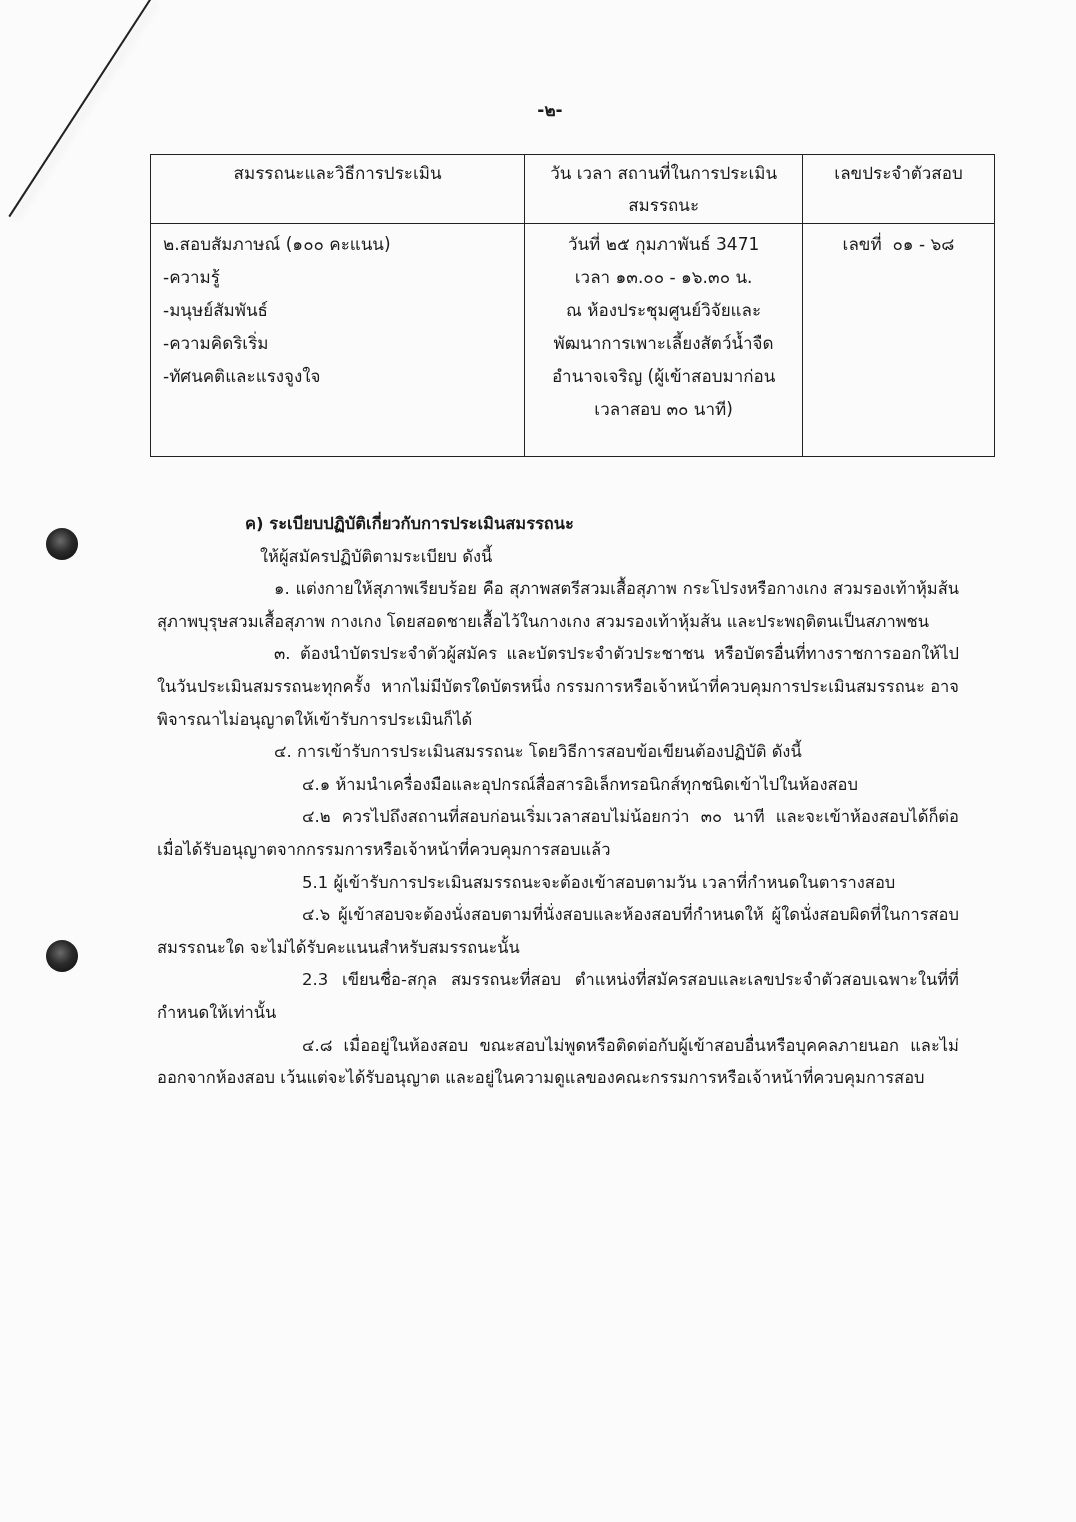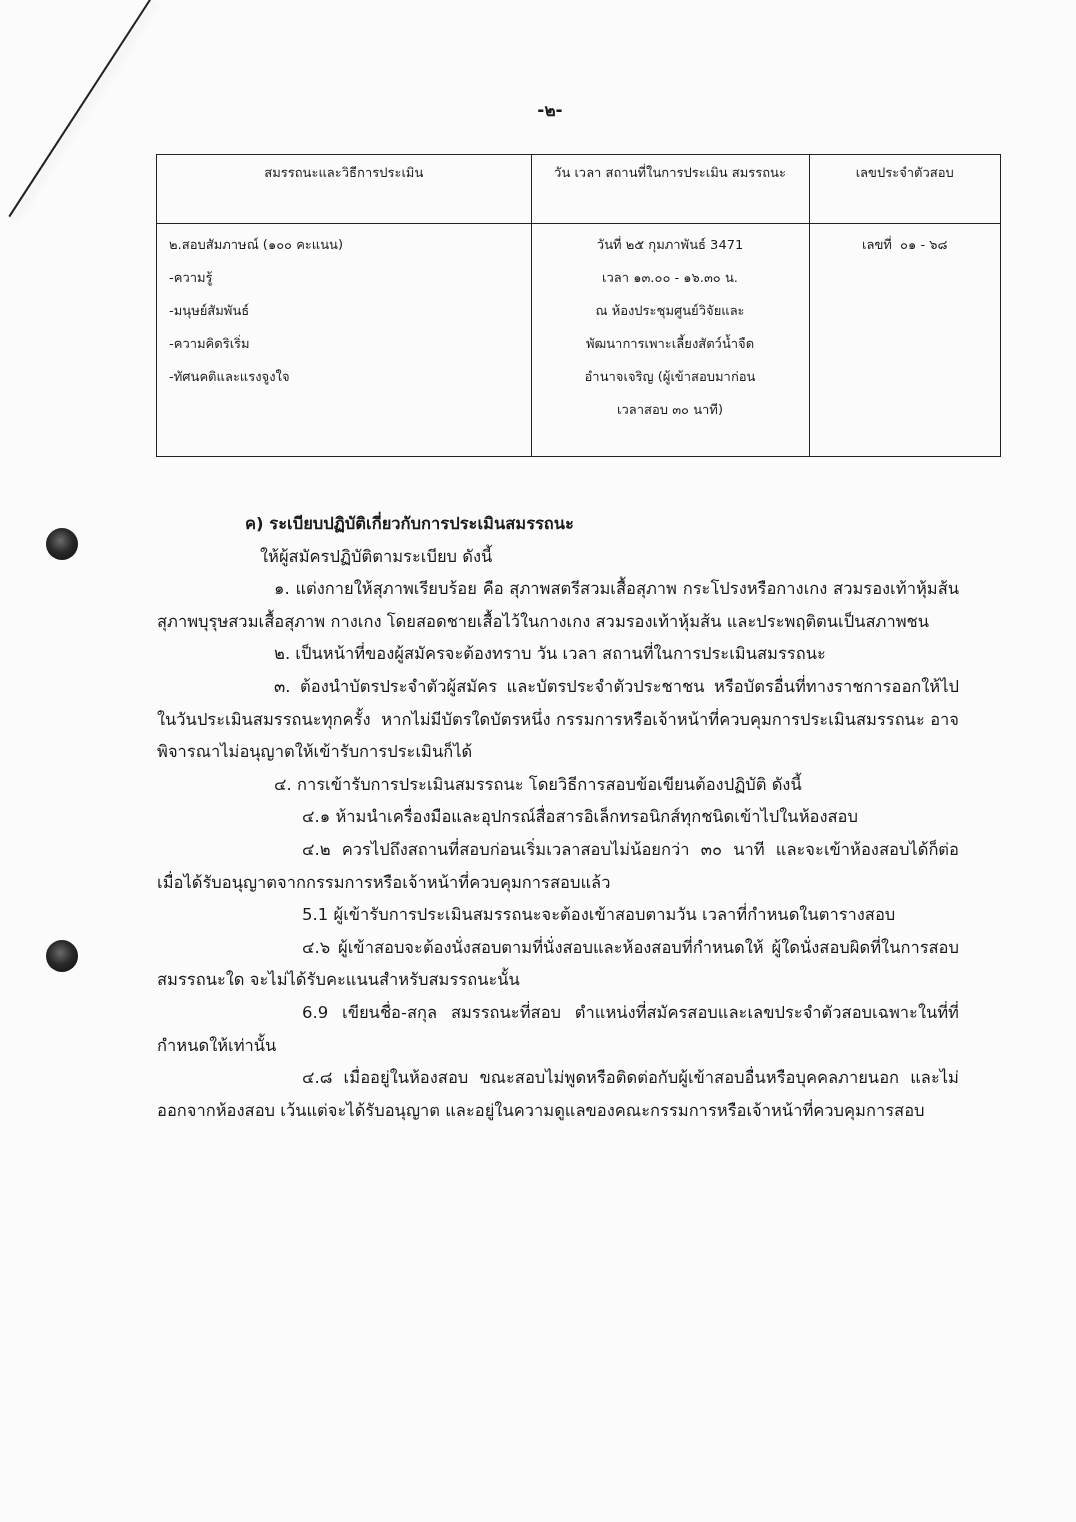--- a/index.html
+++ b/index.html
@@ -16,22 +16,22 @@
   }
   .hole {
     position:absolute; width:32px; height:32px; border-radius:50%;
     background:radial-gradient(circle at 45% 40%, #6a6a6a 0%, #2a2a2a 45%, #0a0a0a 100%);
   }
   .page-num {
     position:absolute; left:0; width:1100px; top:96px; text-align:center;
     font-size:17px; font-weight:bold;
   }
   table.assess {
-    position:absolute; left:156px; top:154px; width:845px;
-    border-collapse:collapse; font-size:13px;
+    position:absolute; left:150px; top:154px; width:845px;
+    border-collapse:collapse; font-size:17px;
   }
   table.assess th, table.assess td {
     border:1.6px solid #222; vertical-align:top; padding:0;
   }
   table.assess th {
     font-weight:normal; text-align:center; height:66px; line-height:32px;
     padding-top:2px;
   }
   table.assess td { height:228px; line-height:33px; padding-top:4px; }
   .c1 { width:369px; } .c2 { width:282px; } .c3 { width:193px; }
@@ -87,22 +87,21 @@
         <div style="white-space:pre;">เลขที่  ๐๑ - ๖๘</div>
       </td>
     </tr>
   </tbody>
 </table>
 
 <div class="body-text">
   <p class="h-sec">ค) ระเบียบปฏิบัติเกี่ยวกับการประเมินสมรรถนะ</p>
   <p class="ind1">ให้ผู้สมัครปฏิบัติตามระเบียบ ดังนี้</p>
   <p class="ind2">๑. แต่งกายให้สุภาพเรียบร้อย คือ สุภาพสตรีสวมเสื้อสุภาพ กระโปรงหรือกางเกง สวมรองเท้าหุ้มส้น สุภาพบุรุษสวมเสื้อสุภาพ กางเกง โดยสอดชายเสื้อไว้ในกางเกง สวมรองเท้าหุ้มส้น และประพฤติตนเป็นสภาพชน</p>
-  <p class="ind2">๒. เป็นหน้าที่ของผู้สมัครจะต้องทราบ วัน เวลา สถานที่ในการประเมินสมรรถนะ</p>
   <p class="ind2"><span>๓. </span><span class="u">ต้องนำบัตรประจำตัวผู้สมัคร และบัตรประจำตัวประชาชน หรือบัตรอื่นที่ทางราชการออกให้ไปในวันประเมินสมรรถนะทุกครั้ง</span><span style="white-space:pre-wrap;">  หากไม่มีบัตรใดบัตรหนึ่ง กรรมการหรือเจ้าหน้าที่ควบคุมการประเมินสมรรถนะ อาจพิจารณาไม่อนุญาตให้เข้ารับการประเมินก็ได้</span></p>
   <p class="ind2">๔. การเข้ารับการประเมินสมรรถนะ โดยวิธีการสอบข้อเขียนต้องปฏิบัติ ดังนี้</p>
   <p class="ind3">๔.๑ ห้ามนำเครื่องมือและอุปกรณ์สื่อสารอิเล็กทรอนิกส์ทุกชนิดเข้าไปในห้องสอบ</p>
   <p class="ind3">๔.๒ ควรไปถึงสถานที่สอบก่อนเริ่มเวลาสอบไม่น้อยกว่า ๓๐ นาที และจะเข้าห้องสอบได้ก็ต่อเมื่อได้รับอนุญาตจากกรรมการหรือเจ้าหน้าที่ควบคุมการสอบแล้ว</p>
   <p class="ind3">5.1 ผู้เข้ารับการประเมินสมรรถนะจะต้องเข้าสอบตามวัน เวลาที่กำหนดในตารางสอบ</p>
   <p class="ind3">๔.๖ ผู้เข้าสอบจะต้องนั่งสอบตามที่นั่งสอบและห้องสอบที่กำหนดให้ ผู้ใดนั่งสอบผิดที่ในการสอบสมรรถนะใด จะไม่ได้รับคะแนนสำหรับสมรรถนะนั้น</p>
-  <p class="ind3">6.9 เขียนชื่อ-สกุล สมรรถนะที่สอบ ตำแหน่งที่สมัครสอบและเลขประจำตัวสอบเฉพาะในที่ที่กำหนดให้เท่านั้น</p>
+  <p class="ind3">2.3 เขียนชื่อ-สกุล สมรรถนะที่สอบ ตำแหน่งที่สมัครสอบและเลขประจำตัวสอบเฉพาะในที่ที่กำหนดให้เท่านั้น</p>
   <p class="ind3">๔.๘ เมื่ออยู่ในห้องสอบ ขณะสอบไม่พูดหรือติดต่อกับผู้เข้าสอบอื่นหรือบุคคลภายนอก และไม่ออกจากห้องสอบ เว้นแต่จะได้รับอนุญาต และอยู่ในความดูแลของคณะกรรมการหรือเจ้าหน้าที่ควบคุมการสอบ</p>
 </div>
 
 </body></html>

